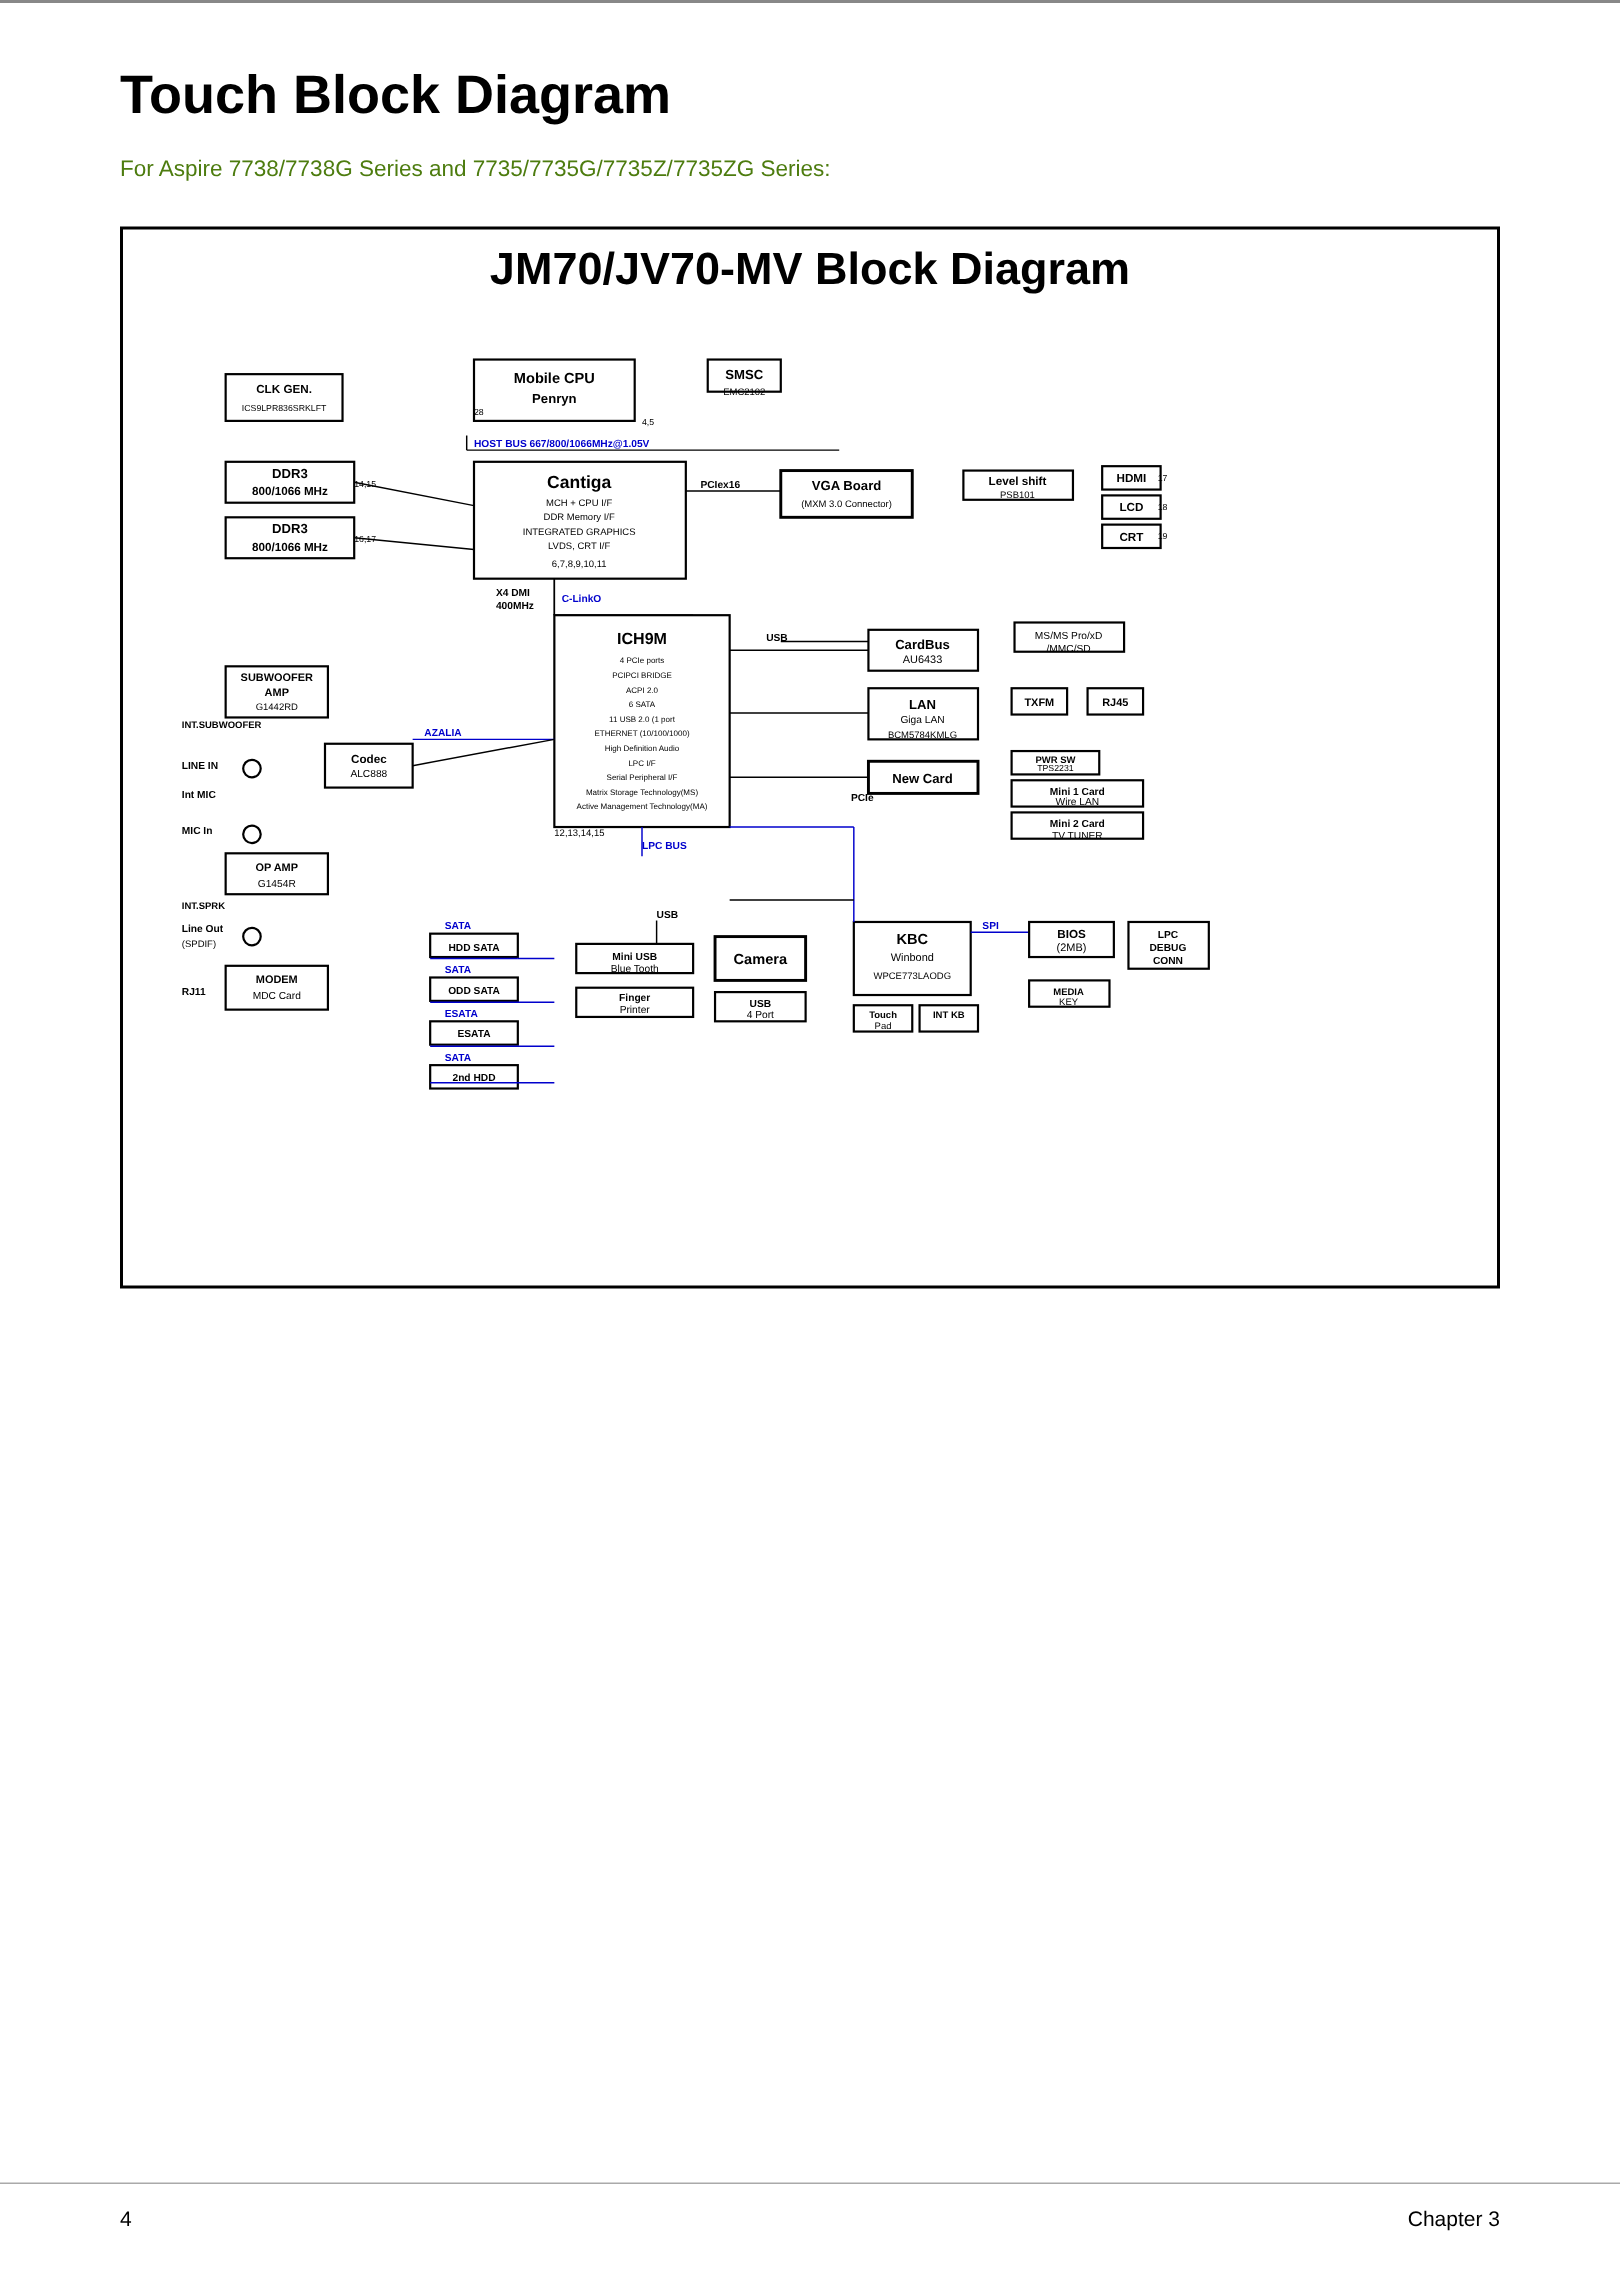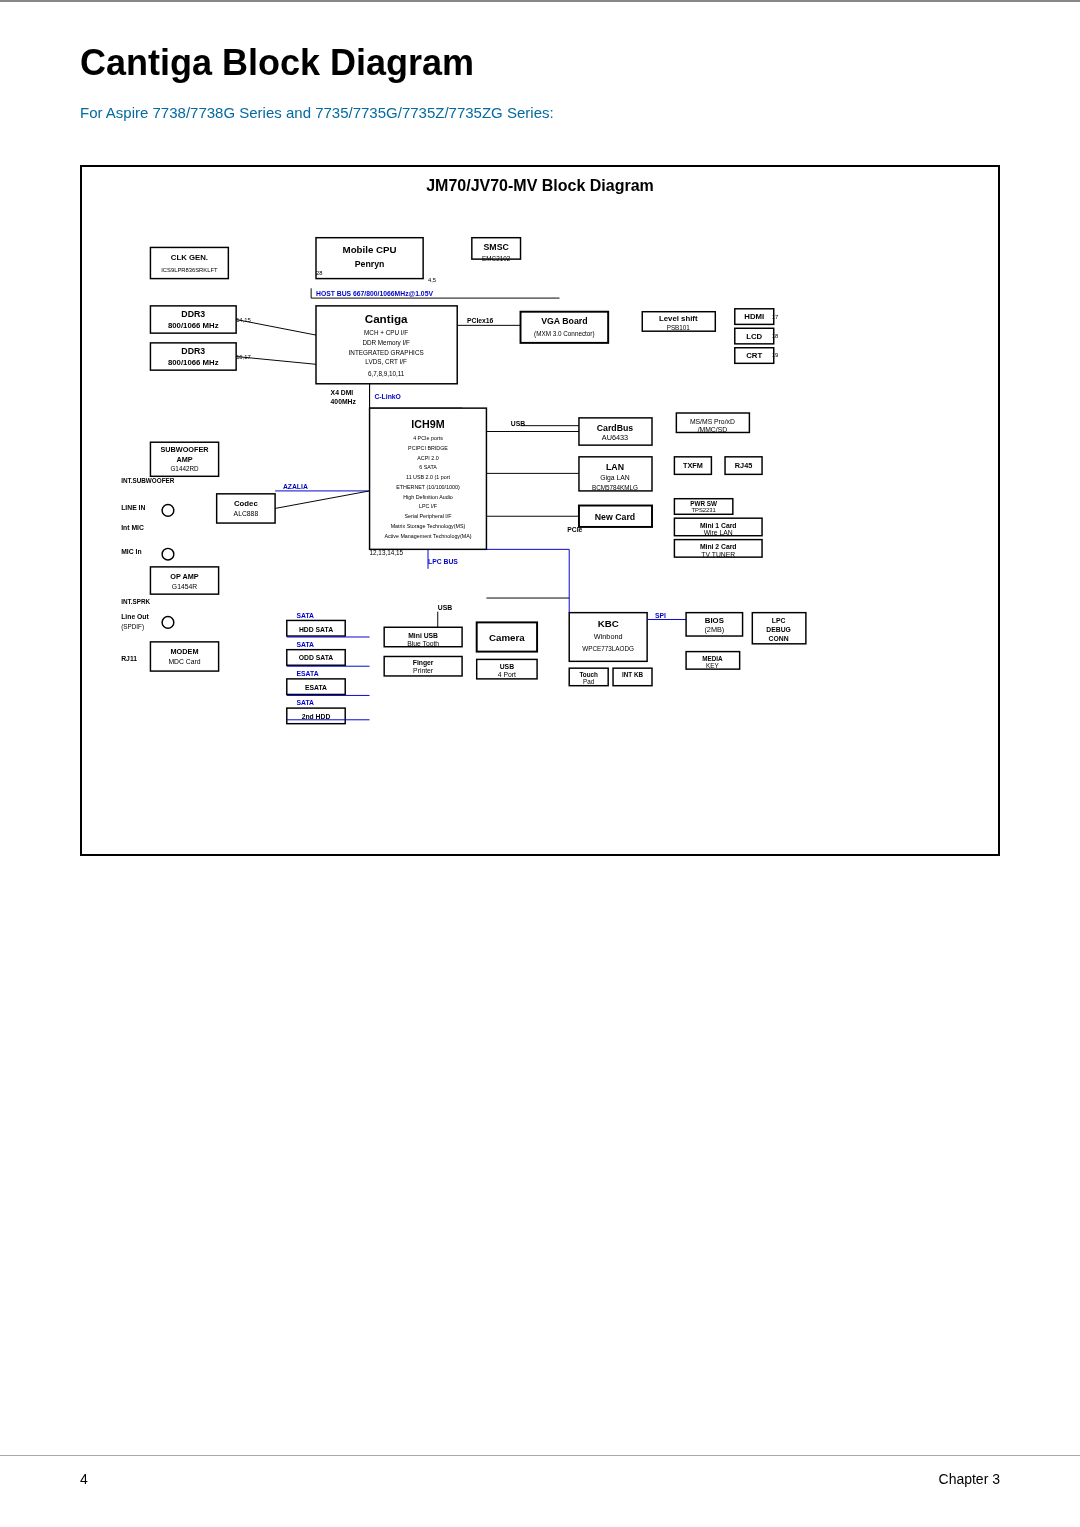--- a/index.html
+++ b/index.html
@@ -34,33 +34,33 @@
       font-size: 36px;
       font-weight: bold;
       font-family: Arial, sans-serif;
       margin-bottom: 20px;
       color: #000;
     }
 
     .subtitle {
       font-size: 15px;
       font-family: Arial, sans-serif;
-      margin-bottom: 44px;
-      color: #0369a1;
+      margin-bottom: 30px;
+      color: #4d7c0f;
     }
 
     .diagram-container {
       border: 2px solid #000;
       padding: 10px;
       background: #fff;
       width: 100%;
     }
 
     .diagram-title {
-      font-size: 16px;
+      font-size: 30px;
       font-weight: bold;
       text-align: center;
       font-family: Arial, sans-serif;
       margin-bottom: 15px;
       color: #000;
     }
 
     
     .footer {
       position: absolute;
@@ -81,21 +81,21 @@
       height: 630px;
     }
   </style>
 </head>
 <body>
 
 <div class="page-container">
   <div class="top-border"></div>
 
   <div class="content-area">
-    <h1 class="page-title">Cantiga Block Diagram</h1>
+    <h1 class="page-title">Touch Block Diagram</h1>
     <p class="subtitle">For Aspire 7738/7738G Series and 7735/7735G/7735Z/7735ZG Series:</p>
 
     <div class="diagram-container">
       <div class="diagram-title">JM70/JV70-MV Block Diagram</div>
       
       
       <svg class="diagram-svg" viewBox="0 0 920 630" xmlns="http://www.w3.org/2000/svg" style="font-family: Arial, sans-serif;">
 
         <rect x="60" y="30" width="80" height="32" fill="white" stroke="black" stroke-width="1.5"></rect>
         <text x="100" y="43" font-size="8" font-weight="bold" text-anchor="middle">CLK GEN.</text>

